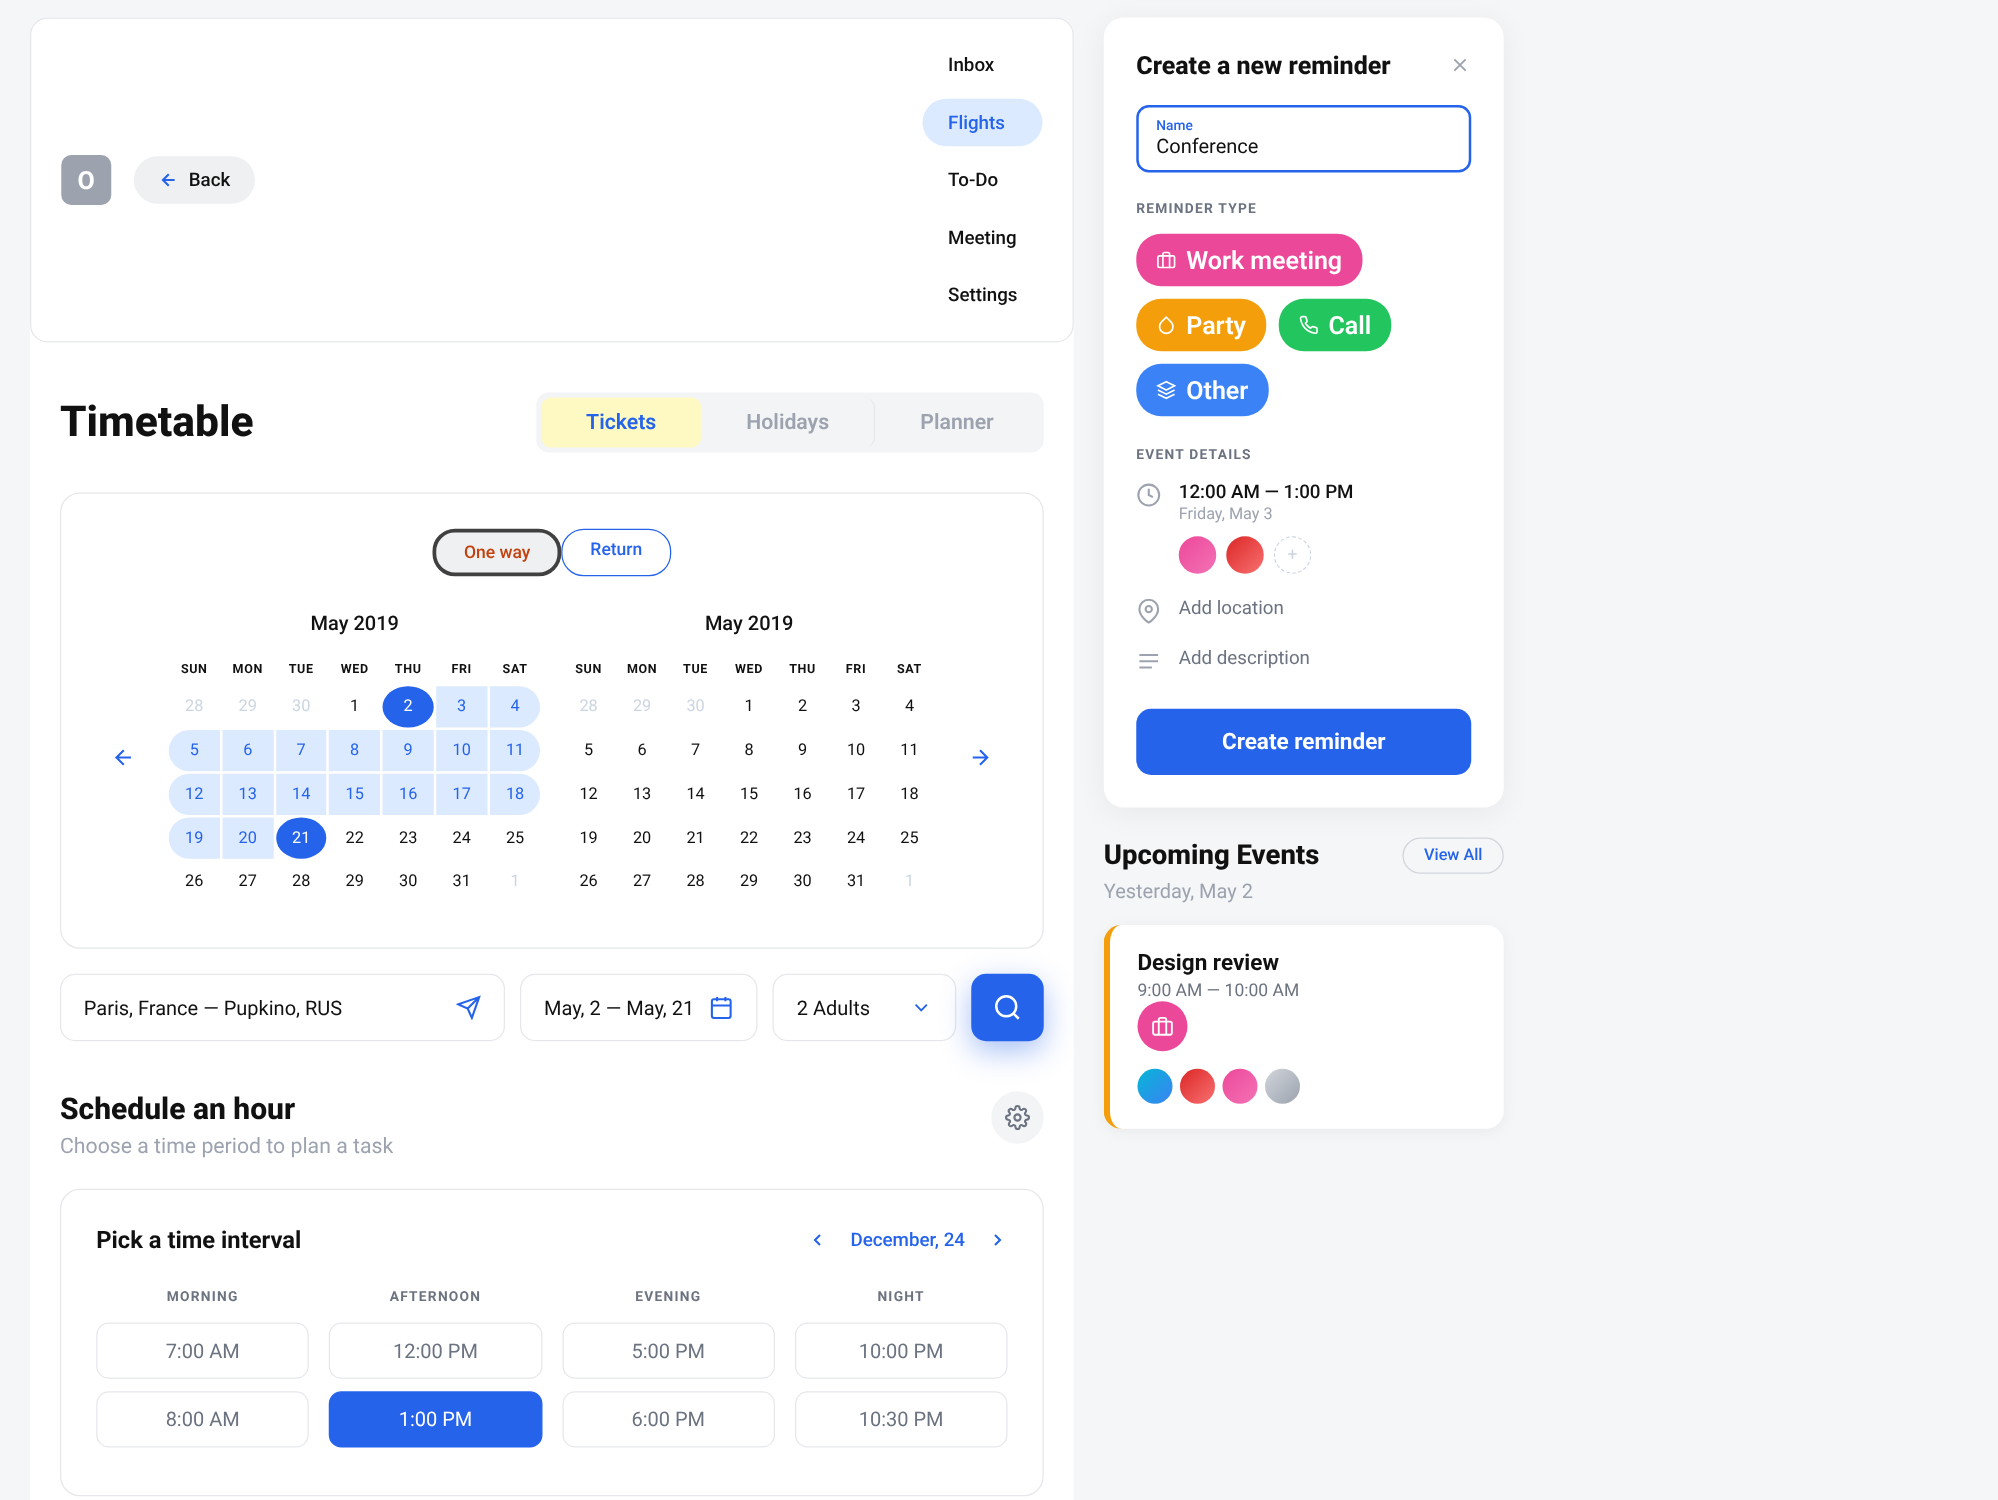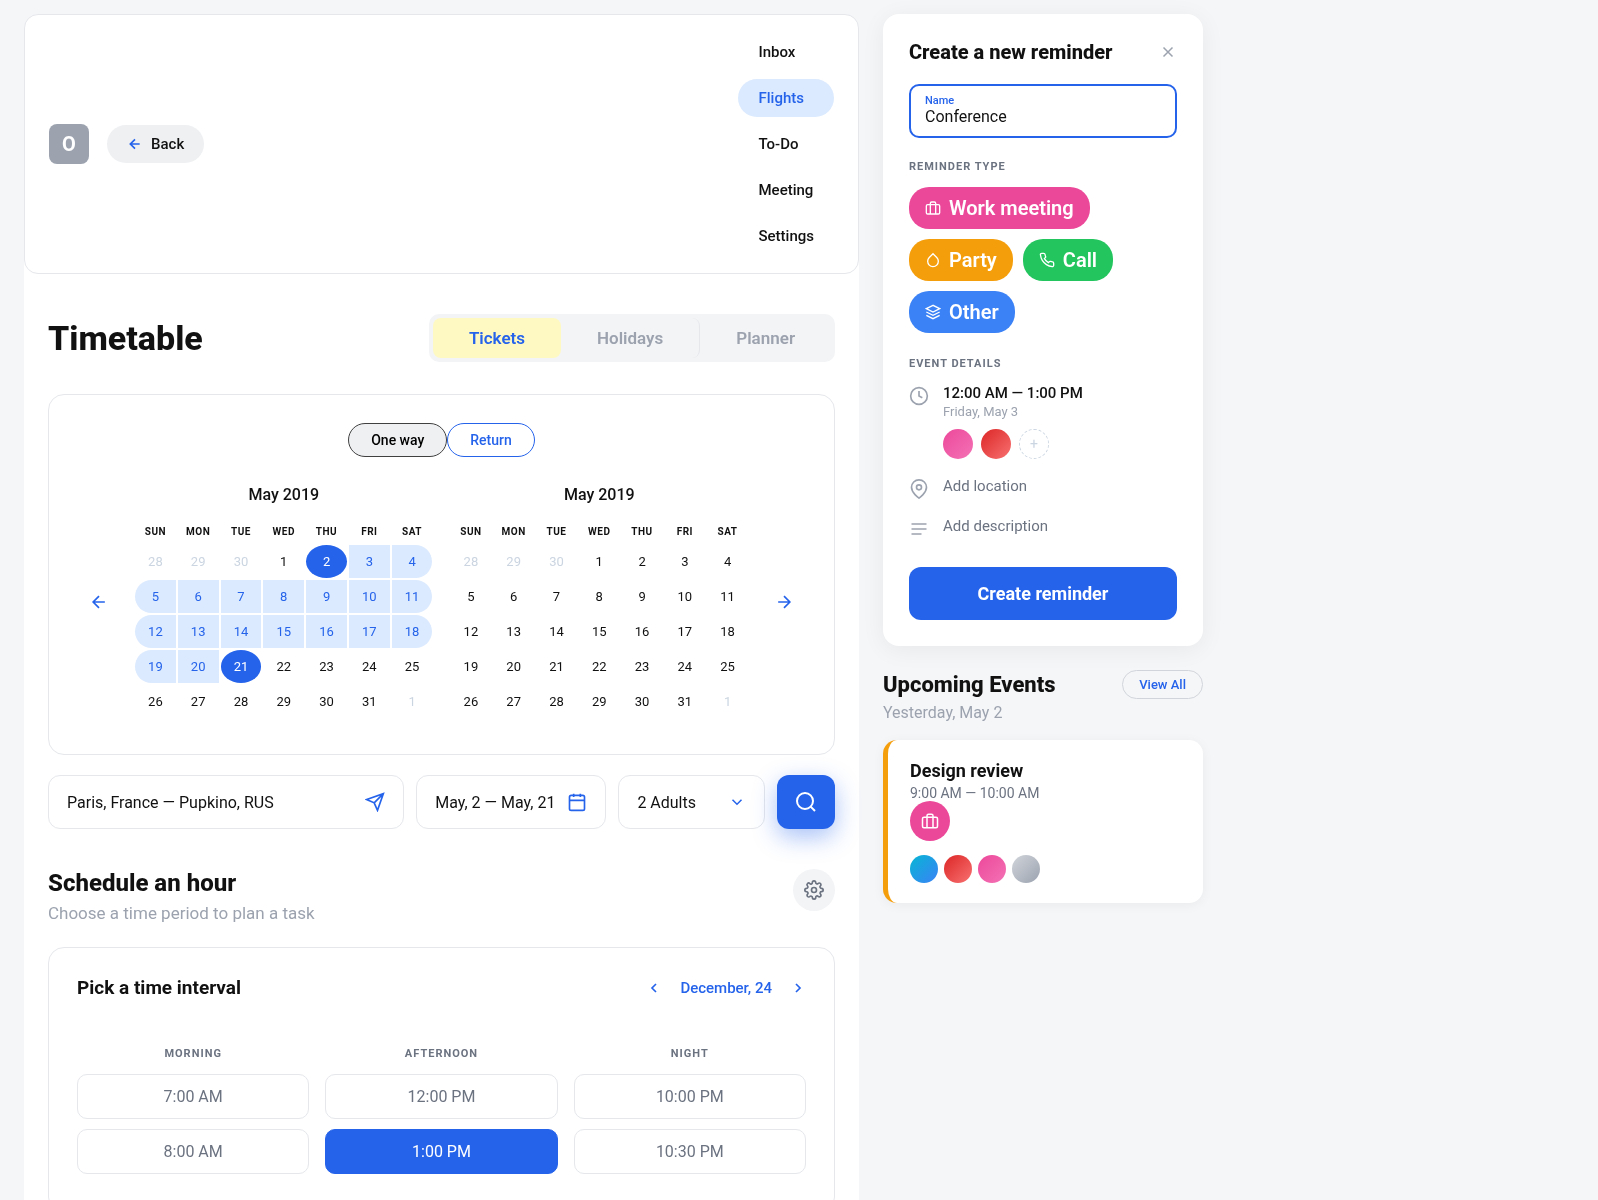--- a/index.html
+++ b/index.html
@@ -14,21 +14,21 @@
 .content { padding: 0 24px 24px; }
 .title-row { display: flex; align-items: center; justify-content: space-between; margin-bottom: 32px; }
 .title { font-size: 34px; font-weight: 800; color: #111; }
 .seg { display: flex; background: #f3f4f6; border-radius: 10px; padding: 4px; }
 .seg-item { padding: 10px 36px; border-radius: 8px; font-size: 17px; font-weight: 600; color: #9ca3af; cursor: pointer; border-right: 1px solid #e5e7eb; }
 .seg-item:last-child { border-right: none; }
 .seg-item.active { background: #fef9c3; color: #2563eb; border-right: none; }
 .calendar-card { border: 1px solid #e5e7eb; border-radius: 16px; padding: 28px 32px 36px; margin-bottom: 20px; }
 .trip-toggle { display: flex; justify-content: center; gap: 0; margin-bottom: 28px; }
 .trip-opt { padding: 8px 22px; font-size: 14px; font-weight: 500; border-radius: 18px; cursor: pointer; }
-.trip-opt.inactive { background: #eef0f2; color: #000000; border: 1px solid #404040; }
+.trip-opt.inactive { background: #eef0f2; color: #c2410c; border: 3px solid #404040; }
 .trip-opt.active { background: #fff; color: #2563eb; border: 1px solid #2563eb; }
 .calendars { display: flex; align-items: center; gap: 18px; }
 .cal-arrow { color: #2563eb; cursor: pointer; padding: 8px; }
 .cal { flex: 1; }
 .cal-title { text-align: center; font-size: 16px; font-weight: 500; color: #111; margin-bottom: 16px; }
 .cal-grid { display: grid; grid-template-columns: repeat(7, 1fr); gap: 2px 2px; text-align: center; }
 .cal-dow { font-size: 10px; font-weight: 700; color: #111; padding: 6px 0; letter-spacing: 0.5px; }
 .cal-day { font-size: 13px; padding: 9px 0; color: #111; cursor: pointer; position: relative; }
 .cal-day.muted { color: #cbd5e1; }
 .cal-day.range { background: #dbeafe; color: #2563eb; }
@@ -41,21 +41,21 @@
 .search-btn { background: #2563eb; border: none; border-radius: 12px; width: 58px; display: flex; align-items: center; justify-content: center; cursor: pointer; box-shadow: 0 8px 24px rgba(37,99,235,0.4); }
 .schedule-head { display: flex; justify-content: space-between; align-items: flex-start; margin: 40px 0 24px; }
 .schedule-title { font-size: 24px; font-weight: 800; color: #111; margin-bottom: 6px; }
 .schedule-sub { font-size: 17px; color: #9ca3af; }
 .gear-btn { width: 42px; height: 42px; border-radius: 50%; background: #f3f4f6; display: flex; align-items: center; justify-content: center; cursor: pointer; }
 .time-card { border: 1px solid #e5e7eb; border-radius: 16px; padding: 28px; }
 .time-head { display: flex; justify-content: space-between; align-items: center; margin-bottom: 28px; }
 .time-title { font-size: 19px; font-weight: 700; color: #111; }
 .time-nav { display: flex; align-items: center; gap: 18px; color: #2563eb; font-size: 15px; font-weight: 500; }
 .time-cols { display: flex; gap: 16px; }
-.time-col { flex: 1; margin-top: 20px; }
+.time-col { flex: 1; }
 .time-col-head { font-size: 11px; font-weight: 700; color: #6b7280; text-align: center; margin-bottom: 14px; letter-spacing: 1px; }
 .time-slot { border: 1px solid #e5e7eb; border-radius: 10px; padding: 12px; text-align: center; font-size: 16px; color: #6b7280; margin-bottom: 10px; cursor: pointer; }
 .time-slot.selected { background: #2563eb; color: #fff; border-color: #2563eb; }
 
 .sidebar { width: 320px; display: flex; flex-direction: column; gap: 24px; }
 .user-row { display: flex; align-items: center; gap: 12px; padding: 6px 0; }
 .avatar { width: 44px; height: 44px; border-radius: 50%; background: linear-gradient(135deg,#c44,#833); position: relative; }
 .avatar::after { content:''; position:absolute; bottom:0; right:0; width:12px; height:12px; background:#22c55e; border:2px solid #fff; border-radius:50%; }
 .user-name { font-size: 16px; font-weight: 700; color: #111; }
 .user-handle { font-size: 13px; color: #9ca3af; }
@@ -299,20 +299,25 @@
             <div class="time-col-head">MORNING</div>
             <div class="time-slot">7:00 AM</div>
             <div class="time-slot">8:00 AM</div>
           </div>
           <div class="time-col">
             <div class="time-col-head">AFTERNOON</div>
             <div class="time-slot">12:00 PM</div>
             <div class="time-slot selected">1:00 PM</div>
           </div>
           <div class="time-col">
+            <div class="time-col-head">EVENING</div>
+            <div class="time-slot">5:00 PM</div>
+            <div class="time-slot">6:00 PM</div>
+          </div>
+          <div class="time-col">
             <div class="time-col-head">NIGHT</div>
             <div class="time-slot">10:00 PM</div>
             <div class="time-slot">10:30 PM</div>
           </div>
         </div>
     </div>
   </div>
 </div>
 
 <div class="sidebar">

